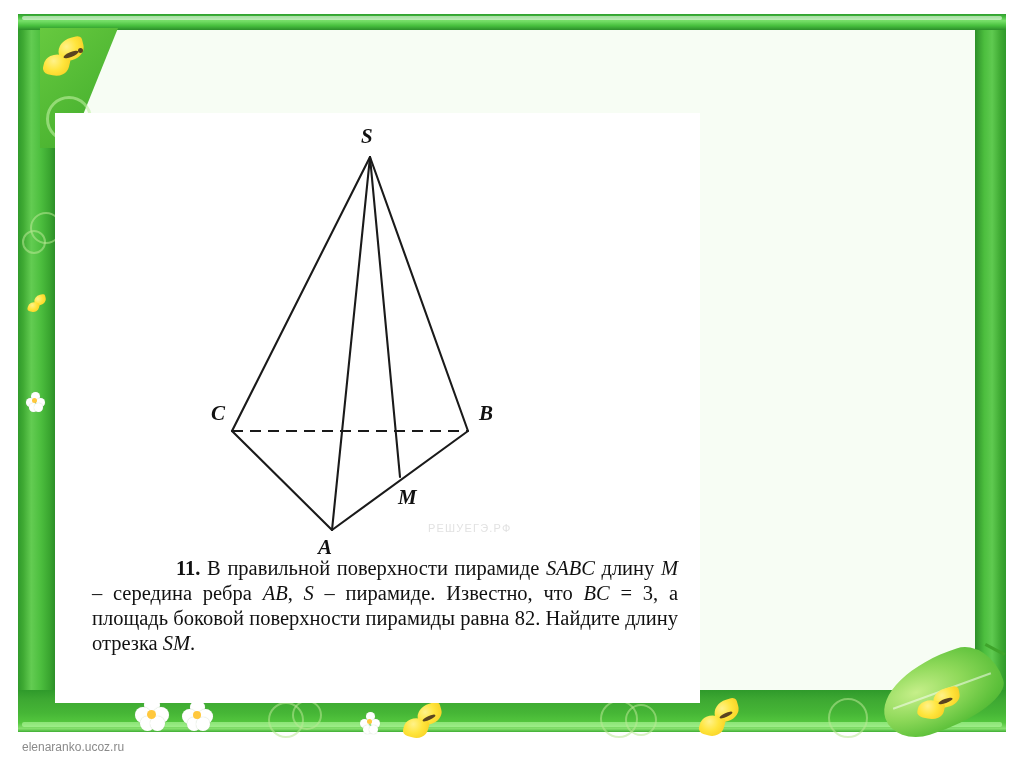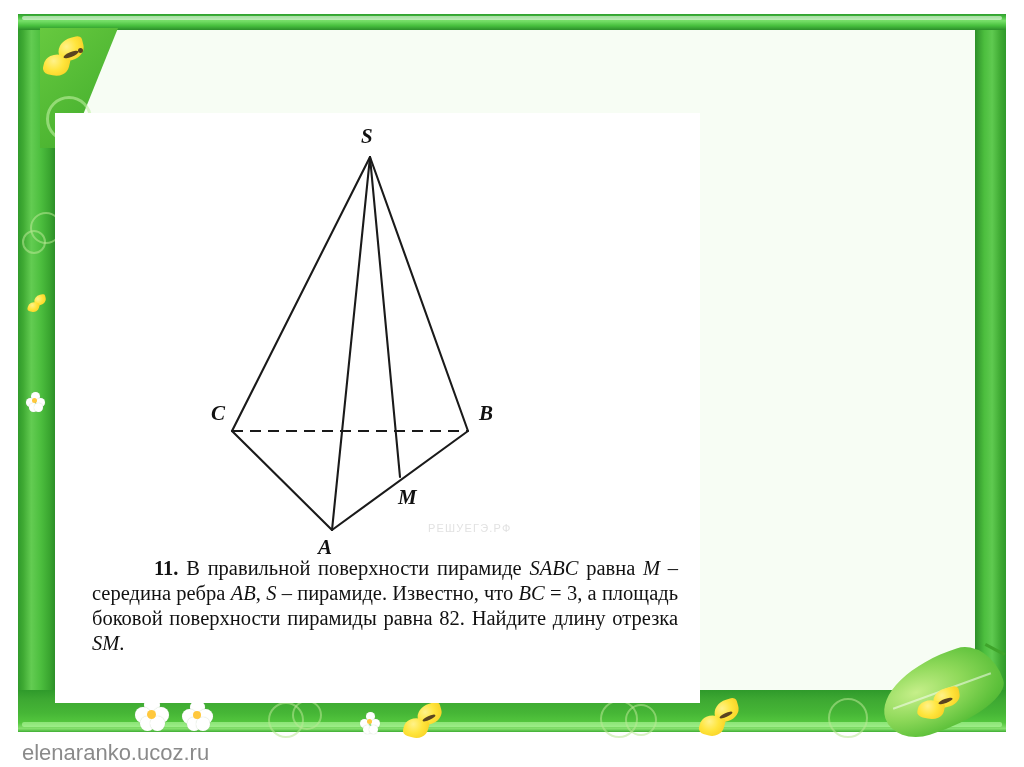--- a/index.html
+++ b/index.html
@@ -215,30 +215,30 @@
     top: 556px;
     width: 586px;
     font-family: "Liberation Serif", serif;
     font-size: 20.5px;
     line-height: 25px;
     color: #111111;
     text-align: justify;
     text-indent: 62px;
     hyphens: none;
   }
-  .problem .num { font-weight: bold; }
+  .problem .num { font-weight: bold; margin-left: 22px; }
   .problem i { }
 
   
   .attribution {
     position: absolute;
     left: 22px;
     top: 740px;
     font-family: "Liberation Sans", sans-serif;
-    font-size: 22px;
+    font-size: 12px;
     color: #8a8a8a;
   }
 </style>
 </head>
 <body>
 
 <div id="slide">
 
   <div class="page-field"></div>
 
@@ -345,18 +345,18 @@
   <div class="fig-label label-S">S</div>
   <div class="fig-label label-C">C</div>
   <div class="fig-label label-B">B</div>
   <div class="fig-label label-M">M</div>
   <div class="fig-label label-A">A</div>
 
   <div class="watermark">РЕШУЕГЭ.РФ</div>
 
   <div class="problem">
     <span class="num">11.</span>
-    <span>В правильной поверхности пирамиде </span><i>SABC</i><span> равна </span><i>M</i><span> – середина ребра </span><i>AB</i><span>, </span><i>S</i><span> – пирамиде. Известно, что </span><i>BC</i><span> = 3, а площадь боковой поверхности пирамиды равна 82. Найдите длину отрезка </span><i>SM</i><span>.</span>
+    <span>В правильной поверхности пирамиде </span><i>SABC</i><span> длину </span><i>M</i><span> – середина ребра </span><i>AB</i><span>, </span><i>S</i><span> – пирамиде. Известно, что </span><i>BC</i><span> = 3, а площадь боковой поверхности пирамиды равна 82. Найдите длину отрезка </span><i>SM</i><span>.</span>
   </div>
 
   <div class="attribution">elenaranko.ucoz.ru</div>
 
 </div>
 
 </body></html>

